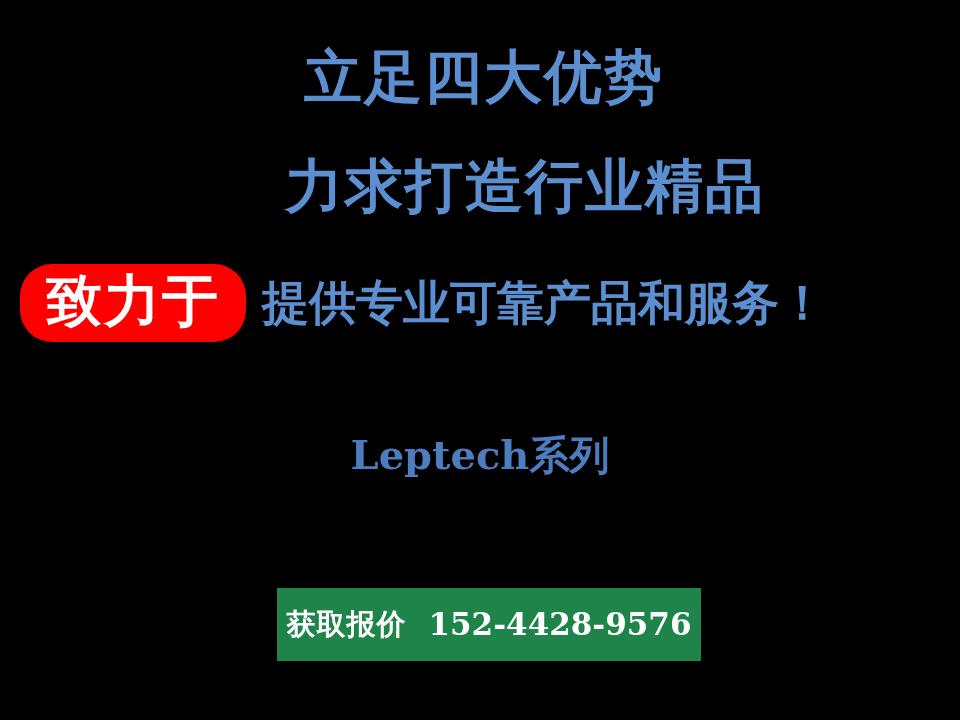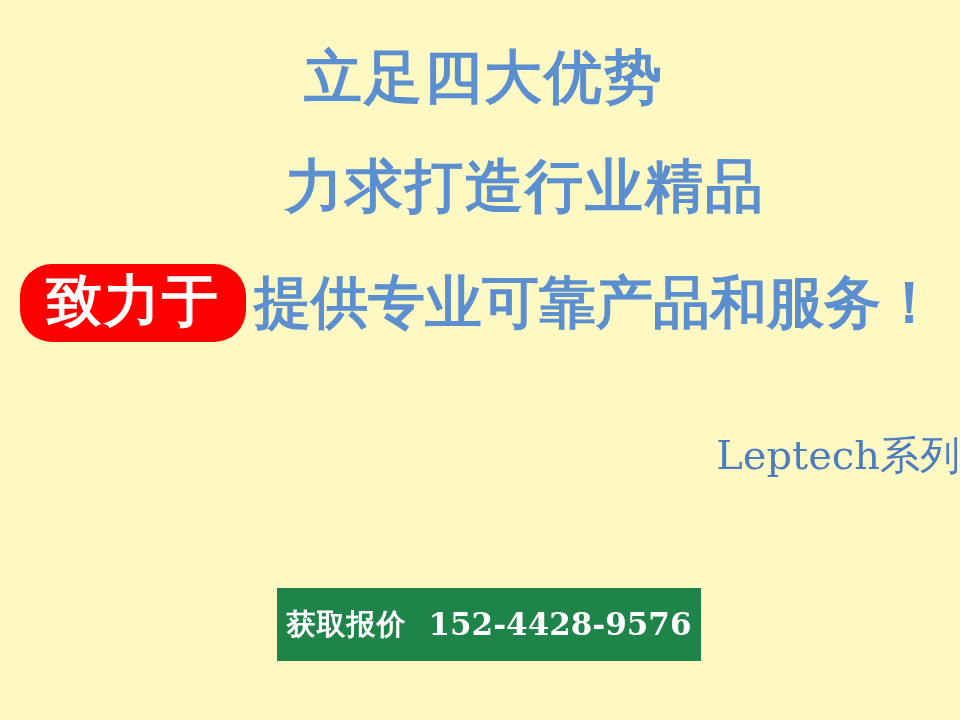--- a/index.html
+++ b/index.html
@@ -7,21 +7,21 @@
     padding: 0;
     background: #ffffff;
   }
   body {
     font-family: "Liberation Sans", "DejaVu Sans", sans-serif;
   }
   #poster {
     position: relative;
     width: 960px;
     height: 720px;
-    background: #fef9c3;
+    background: #000000;
     overflow: hidden;
   }
 
   
   .headline {
     position: absolute;
     white-space: nowrap;
     color: #5b8fd0;
     font-weight: bold;
     font-family: "DejaVu Sans", "Liberation Sans", sans-serif;
@@ -75,35 +75,35 @@
     align-items: center;
     justify-content: center;
     line-height: 1;
     box-sizing: border-box;
     padding-bottom: 4px;
     border-radius: 32px;
   }
 
   .headline-3 {
     position: static;
-    margin-left: 8px;
-    font-size: 57px;
+    margin-left: 16px;
+    font-size: 47px;
     letter-spacing: 0px;
   }
 
   
   .product-series {
     position: absolute;
     left: 0;
     top: 435px;
     width: 960px;
-    text-align: right;
+    text-align: center;
     color: #4d7cbf;
     font-family: "DejaVu Serif", "Liberation Serif", serif;
-    font-weight: normal;
+    font-weight: bold;
     font-size: 40px;
     letter-spacing: 0px;
     white-space: nowrap;
     line-height: 1;
   }
 
   .product-name {
     position: absolute;
     left: 0;
     top: 508px;

